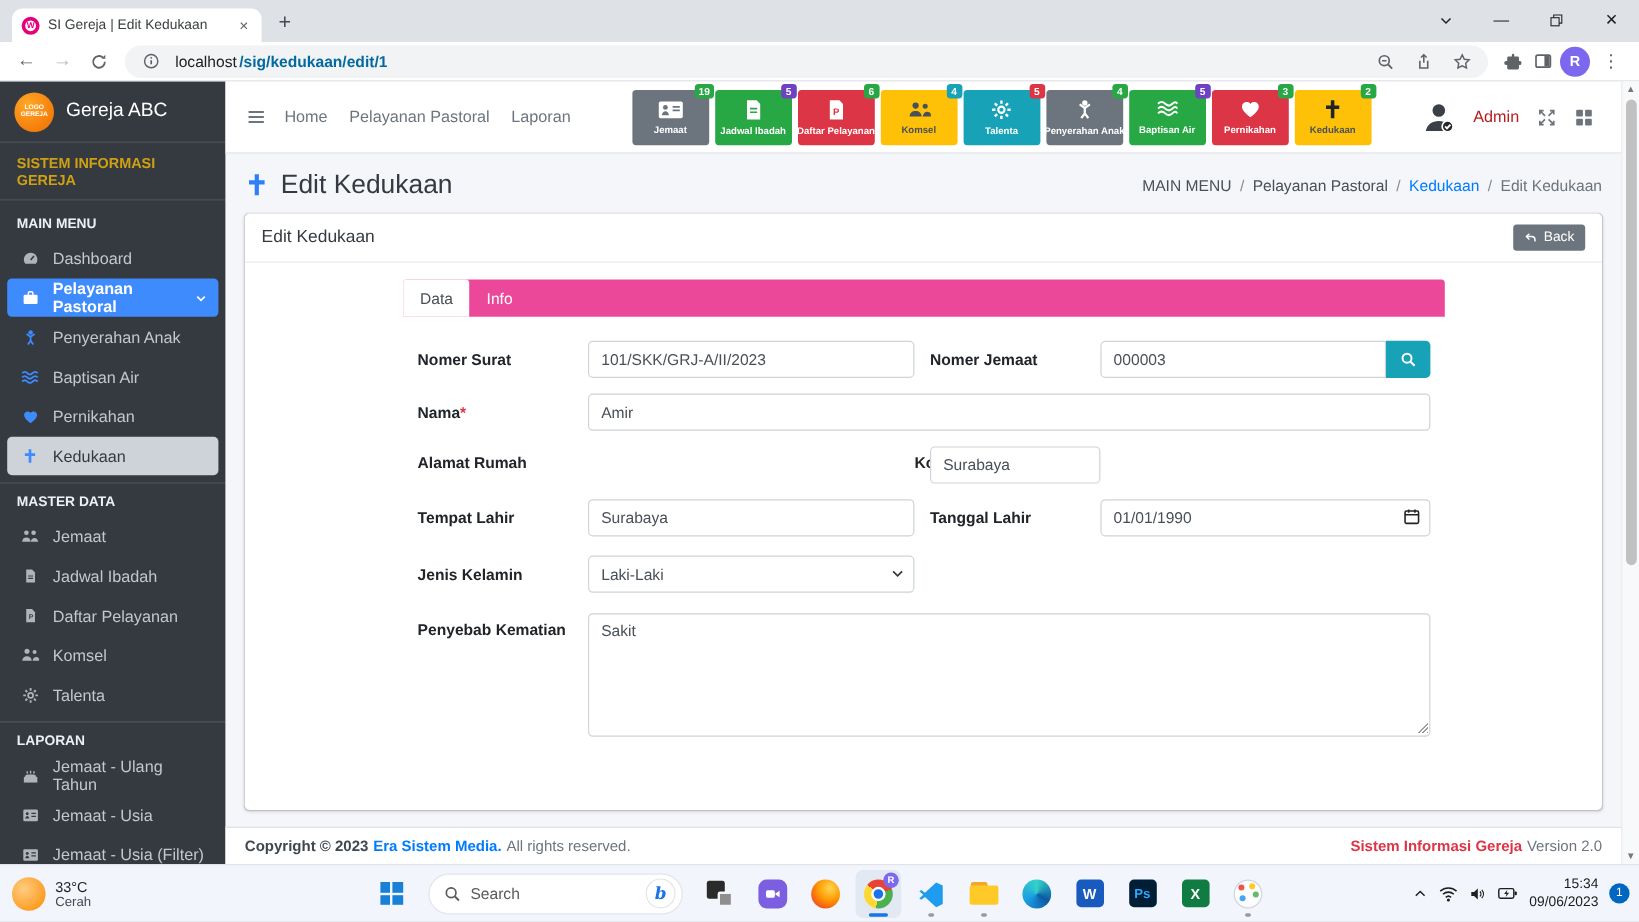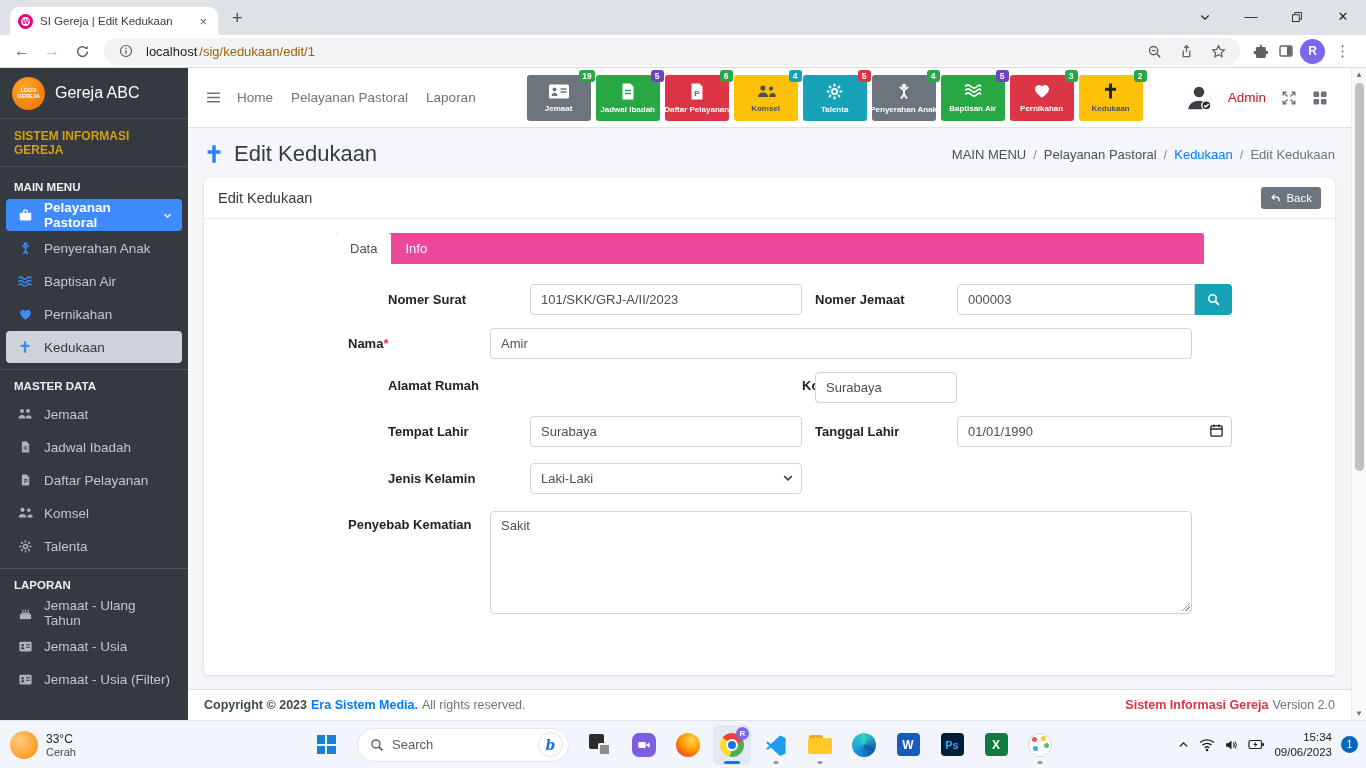--- a/index.html
+++ b/index.html
@@ -14,21 +14,21 @@
   .tab-close { color:#5f6368; font-size:13px; padding:0 3px; }
   .newtab { font-size:18px; color:#454b50; margin:0 0 6px 14px; }
   .win-controls { position:absolute; right:0; top:0; height:33px; display:flex; align-items:center; }
   .wc { width:46px; height:33px; display:flex; align-items:center; justify-content:center; color:#222; font-size:13px; }
 
   .addressbar { height:33px; background:#fff; display:flex; align-items:center; padding:0 8px; gap:2px; border-bottom:1px solid #d7dade; flex-shrink:0; }
   .nav-ic { width:28px; height:28px; display:flex; align-items:center; justify-content:center; color:#5f6368; font-size:16px; border-radius:50%; }
   .nav-ic.disabled { color:#b6b9bd; }
   .urlbox { flex:1; height:27px; background:#f1f3f4; border-radius:14px; display:flex; align-items:center; padding:0 10px; gap:8px; margin:0 6px; }
   .url-text { font-size:13px; color:#202124; }
-  .url-path { color:#a16207; }
+  .url-path { color:#0369a1;font-weight:bold; }
   .url-spacer { flex:1; }
   .bar-ic { color:#5f6368; display:flex; align-items:center; justify-content:center; width:24px; height:24px; }
   .profile-badge { width:25px; height:25px; border-radius:50%; background:#7b68ee; color:#fff; font-size:12px; font-weight:bold; display:flex; align-items:center; justify-content:center; }
   .kebab { font-size:15px; color:#5f6368; padding:0 8px; }
 
   
   .app { flex:1; display:flex; min-height:0; position:relative; }
 
   
   .sidebar { width:188px; background:#343a40; color:#c2c7d0; flex-shrink:0; display:flex; flex-direction:column; overflow:hidden; }
@@ -76,21 +76,21 @@
   .card-head { display:flex; align-items:center; justify-content:space-between; padding:9px 14px; border-bottom:1px solid rgba(0,0,0,.08); }
   .card-title { font-size:14.5px; color:#343a40; }
   .back-btn { background:#6c757d; color:#fff; font-size:11.5px; border:none; border-radius:3px; padding:5px 9px; display:flex; gap:5px; align-items:center; font-family:inherit; }
   .card-body { padding-top:14px; flex:1; min-height:0; }
   .form-wrap { width:868px; margin-left:132px; }
   .tabbar { height:31px; background:#ec4899; border-radius:3px 3px 0 0; display:flex; }
   .tab-item { padding:0 14px; height:31px; display:flex; align-items:center; font-size:13px; color:#fff; border-radius:3px 3px 0 0; }
   .tab-item.active { background:#fff; color:#495057; }
 
   .form { padding:20px 12px 0; }
-  .frow { display:grid; grid-template-columns:142px 272px 13px 142px 275px; align-items:center; margin-bottom:13px;margin-left:40px; }
+  .frow { display:grid; grid-template-columns:142px 272px 13px 142px 275px; align-items:center; margin-bottom:13px; }
   .frow.top { align-items:start; }
   .frow.top .flabel { padding-top:6px; }
   .frow-full { display:grid; grid-template-columns:142px 1fr; align-items:center; margin-bottom:13px; }
   .frow-full.top { align-items:start; }
   .frow-full.top .flabel { padding-top:6px; }
   .flabel { font-size:13px; font-weight:bold; color:#212529; }
   .req { color:#dc3545; }
   .input { height:31px; border:1px solid #ced4da; border-radius:4px; padding:0 10px; font-size:13px; color:#495057; width:100%; background:#fff; font-family:inherit; }
   textarea.input { resize:none; padding:6px 10px; display:block; }
   .ta-wrap { position:relative; }
@@ -246,20 +246,29 @@
     <aside class="sidebar">
       <div class="brand">
         <span class="logo">LOGO GEREJA</span>
         <span class="brand-name">Gereja ABC</span>
       </div>
       <div class="subtitle">SISTEM INFORMASI GEREJA</div>
 
       <div class="snav">
         <div class="sec-header">MAIN MENU</div>
 
+        <div class="sitem">
+          <span class="ic">
+              <svg width="15" height="15" viewBox="0 0 16 16">
+                <path d="M8 2.8a6 6 0 0 0-6 6c0 1.4.5 2.7 1.3 3.7h9.4A6 6 0 0 0 8 2.8z" fill="currentColor"></path>
+                <path d="M8 9.2 11 5.6" stroke="#343a40" stroke-width="1.4"></path>
+              </svg>
+            </span>
+          <span>Dashboard</span>
+        </div>
 
         <div class="sitem active-blue">
           <span class="ic">
               <svg width="15" height="15" viewBox="0 0 16 16">
                 <path d="M6 5V3.6C6 2.9 6.6 2.3 7.3 2.3h1.4c.7 0 1.3.6 1.3 1.3V5" fill="none" stroke="currentColor" stroke-width="1.4"></path>
                 <rect x="1.8" y="5" width="12.4" height="8.2" rx="1.2" fill="currentColor"></rect>
               </svg>
             </span>
           <span>Pelayanan Pastoral</span>
           <span class="chev-right">

